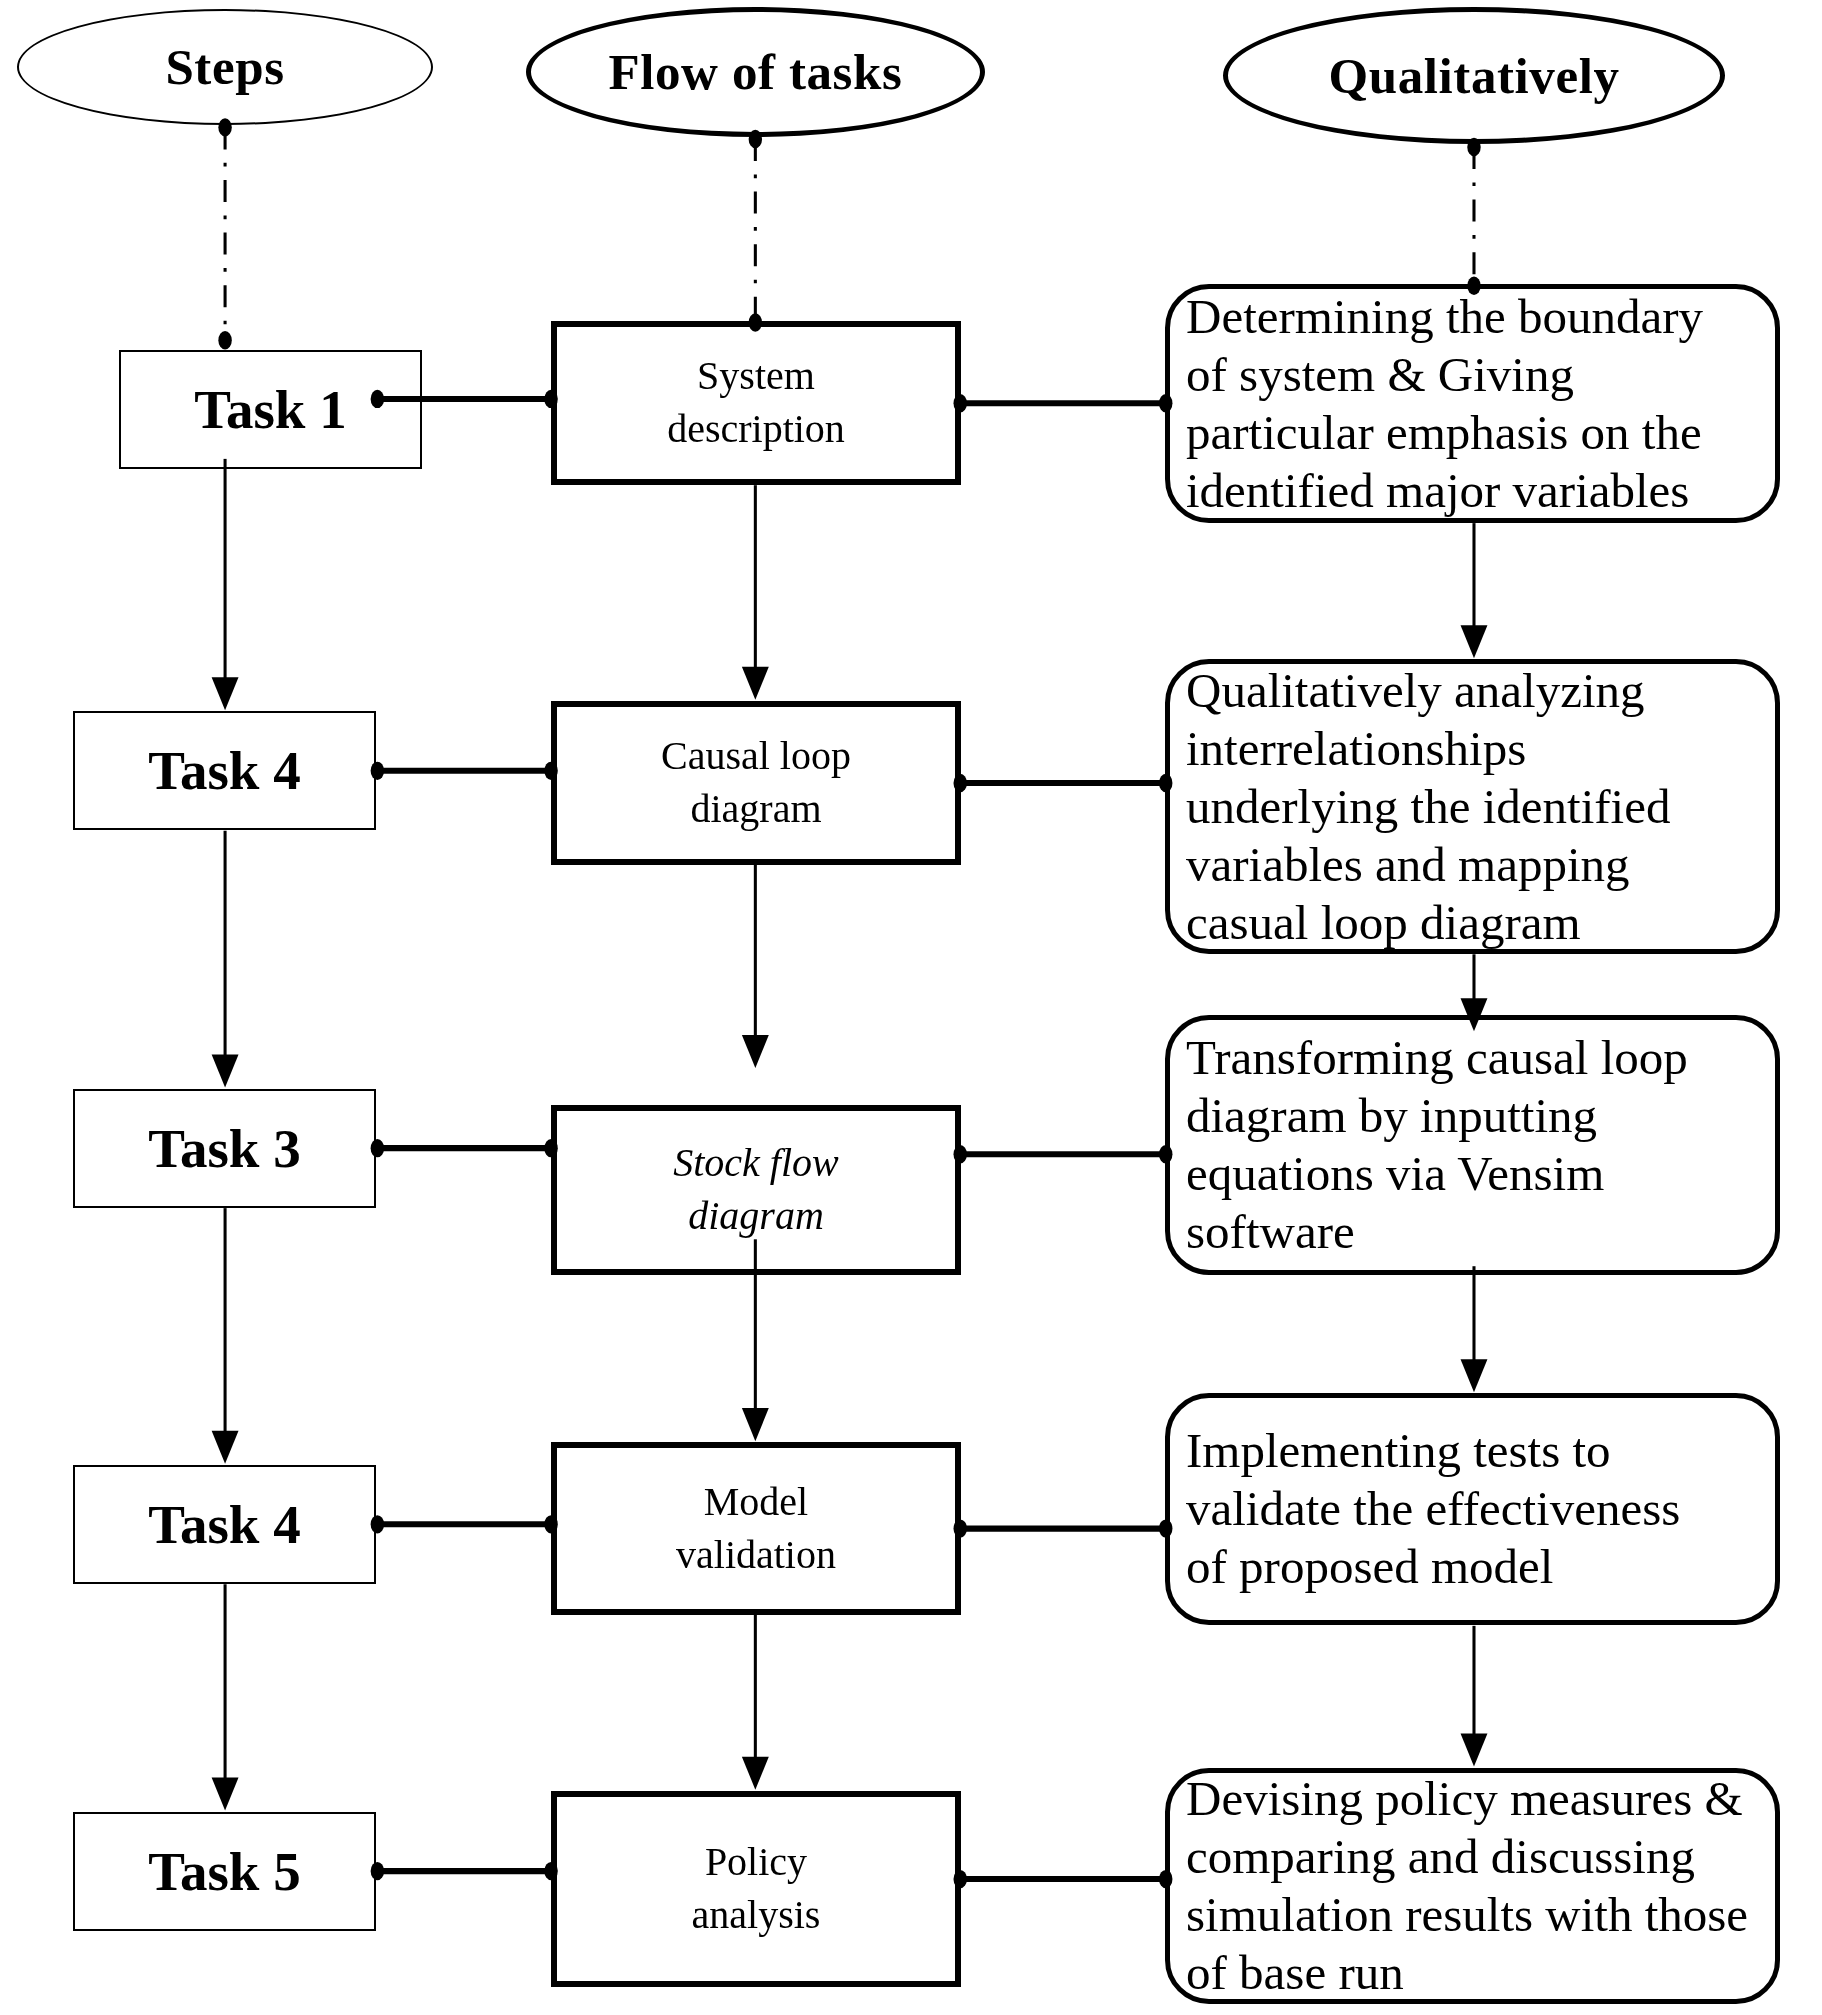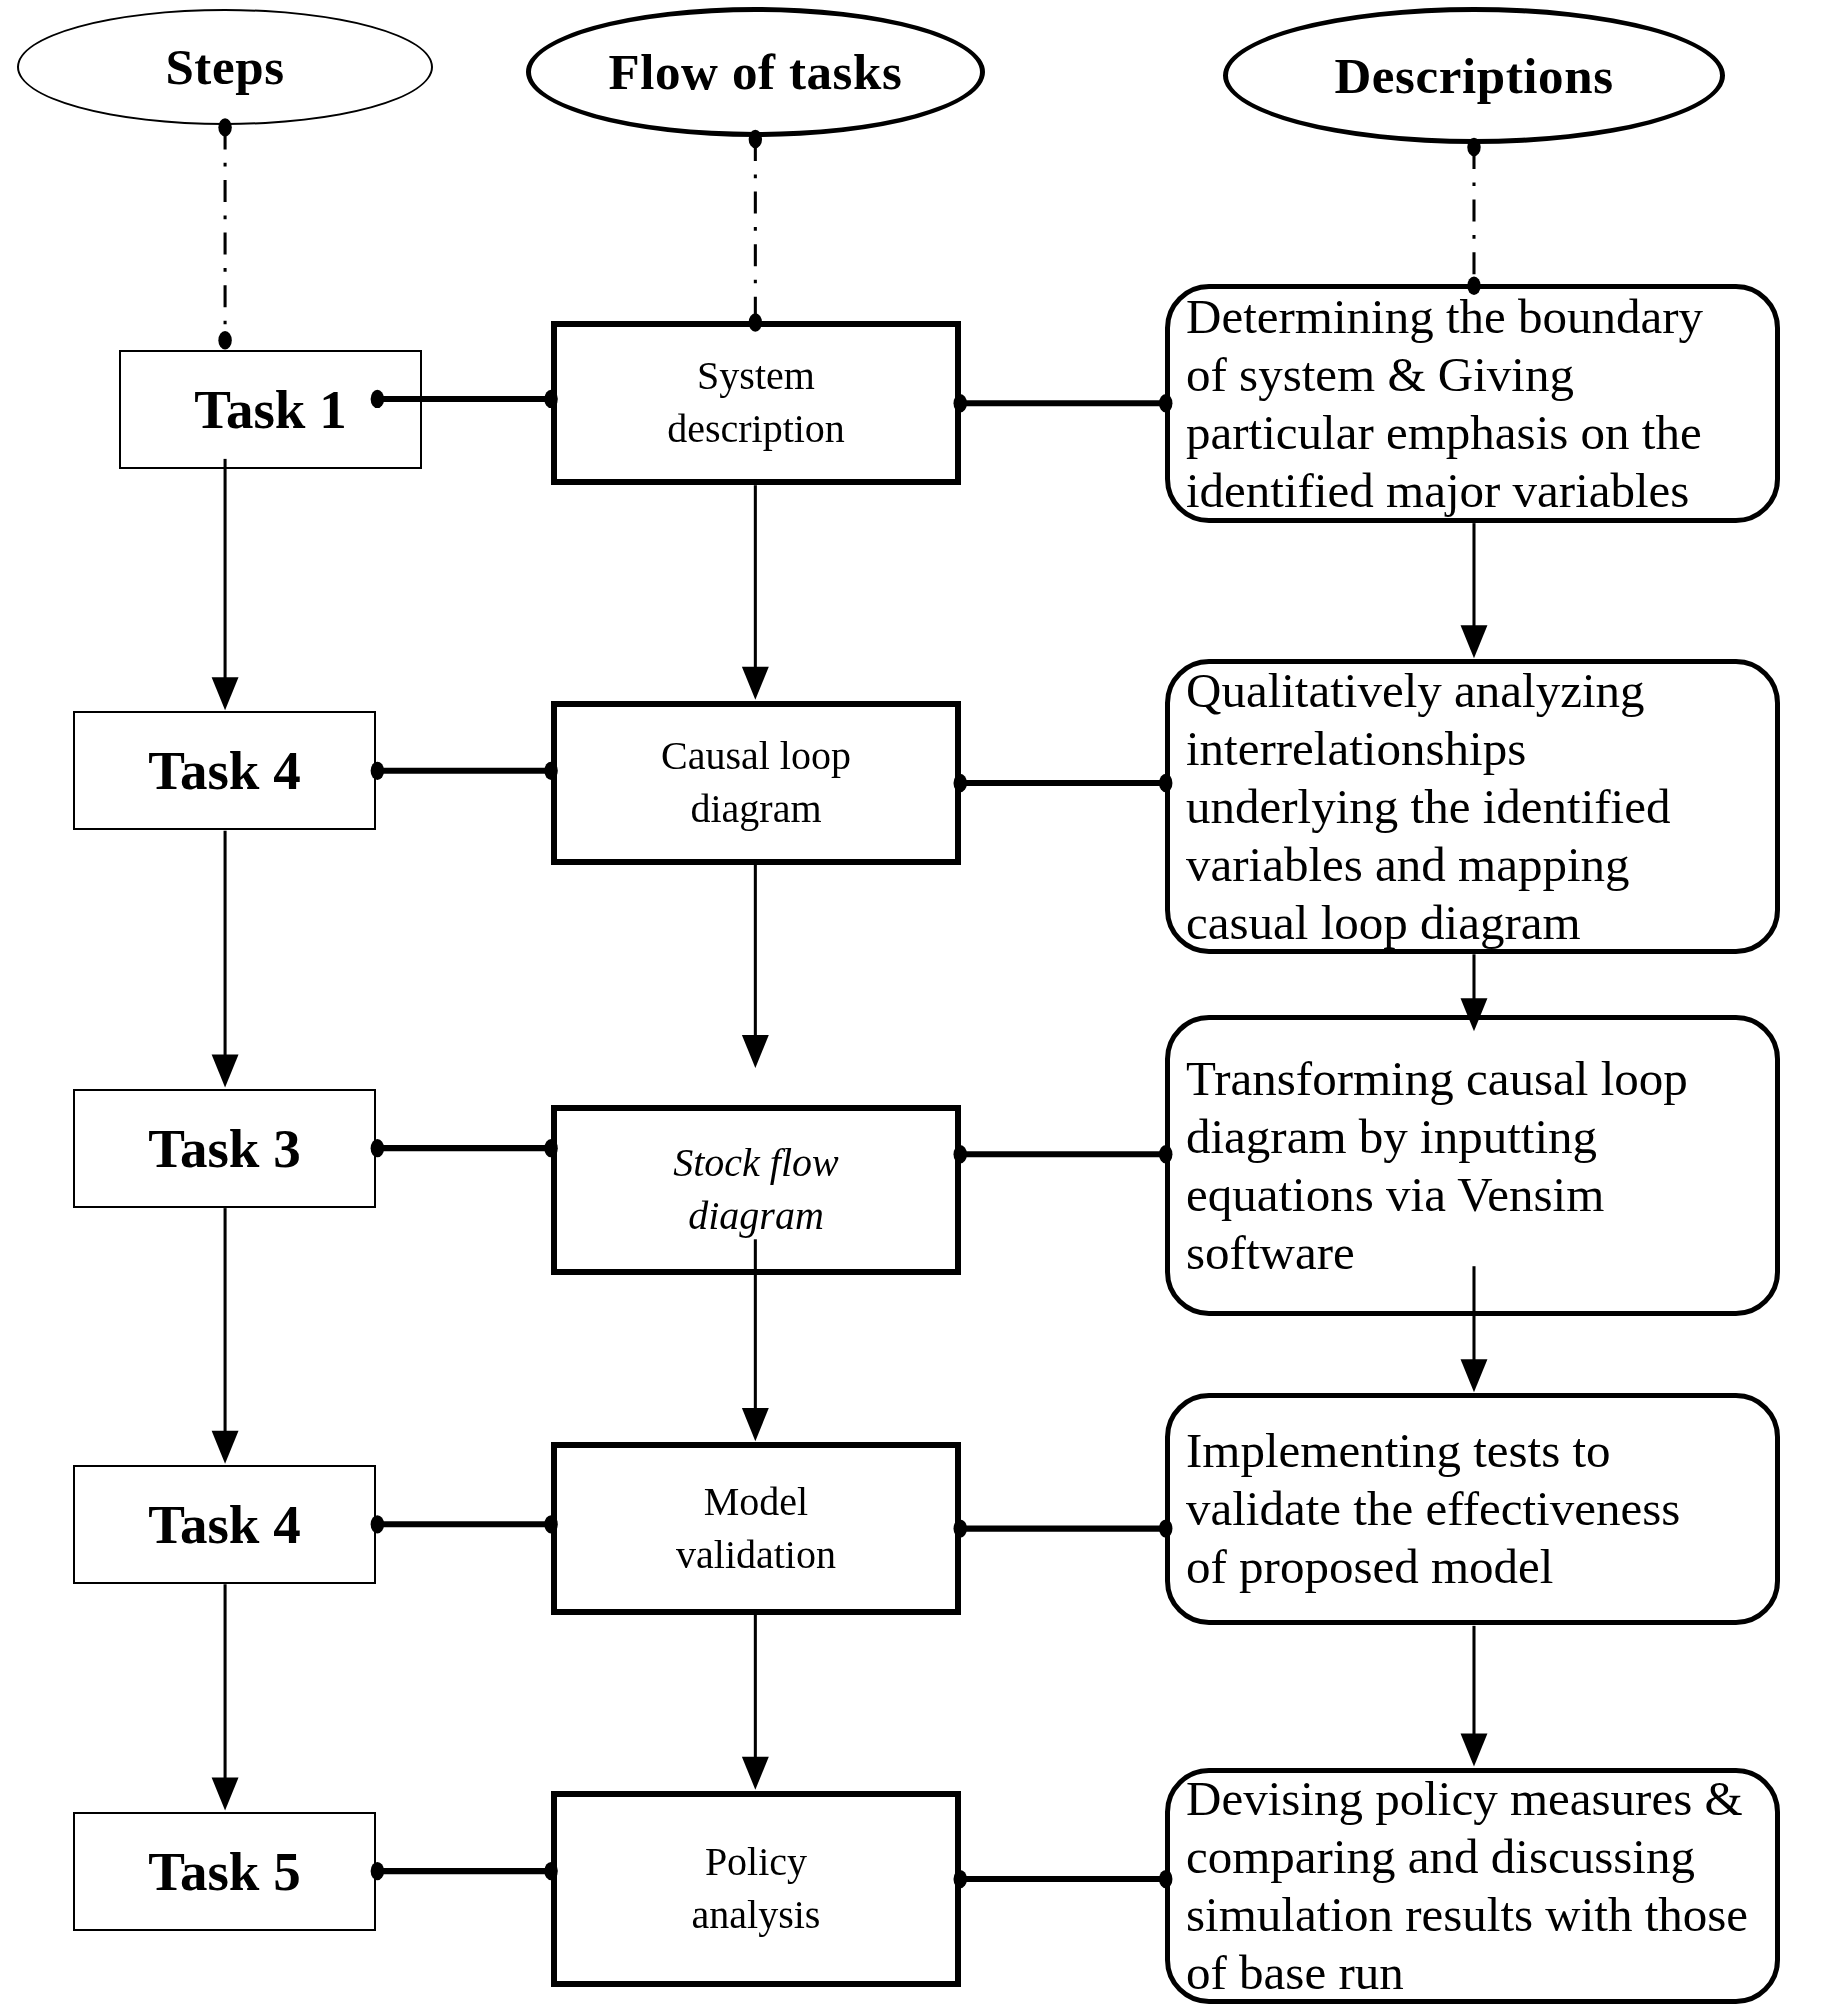--- a/index.html
+++ b/index.html
@@ -63,21 +63,21 @@
     border-radius: 44px;
     font-size: 49px;
     line-height: 58px;
     white-space: pre-line;
     text-align: left;
     justify-content: flex-start;
     padding: 0 16px;
   }
   .d1 { top: 284px;  height: 239px; }
   .d2 { top: 659px; height: 295px; }
-  .d3 { top: 1015px; height: 301px; padding-left: 16px; }
+  .d3 { top: 1015px; height: 260px; padding-left: 16px; }
   .d4 { top: 1393px; height: 232px; }
   .d5 { top: 1768px; height: 236px; }
 
   .connectors {
     position: absolute;
     left: 0; top: 0;
     width: 1822px; height: 2015px;
     z-index: 2;
     pointer-events: none;
   }
@@ -92,21 +92,21 @@
 
 <div class="stage">
 
   <div class="node ellipse steps">
     <span>Steps</span>
   </div>
   <div class="node ellipse flow">
     <span>Flow of tasks</span>
   </div>
   <div class="node ellipse descriptions">
-    <span>Descriptions</span>
+    <span>Qualitatively</span>
   </div>
 
   <div class="node task-box t1">
     <span>Task 1</span>
   </div>
   <div class="node task-box t2">
     <span>Task 4</span>
   </div>
   <div class="node task-box t3">
     <span>Task 3</span>

